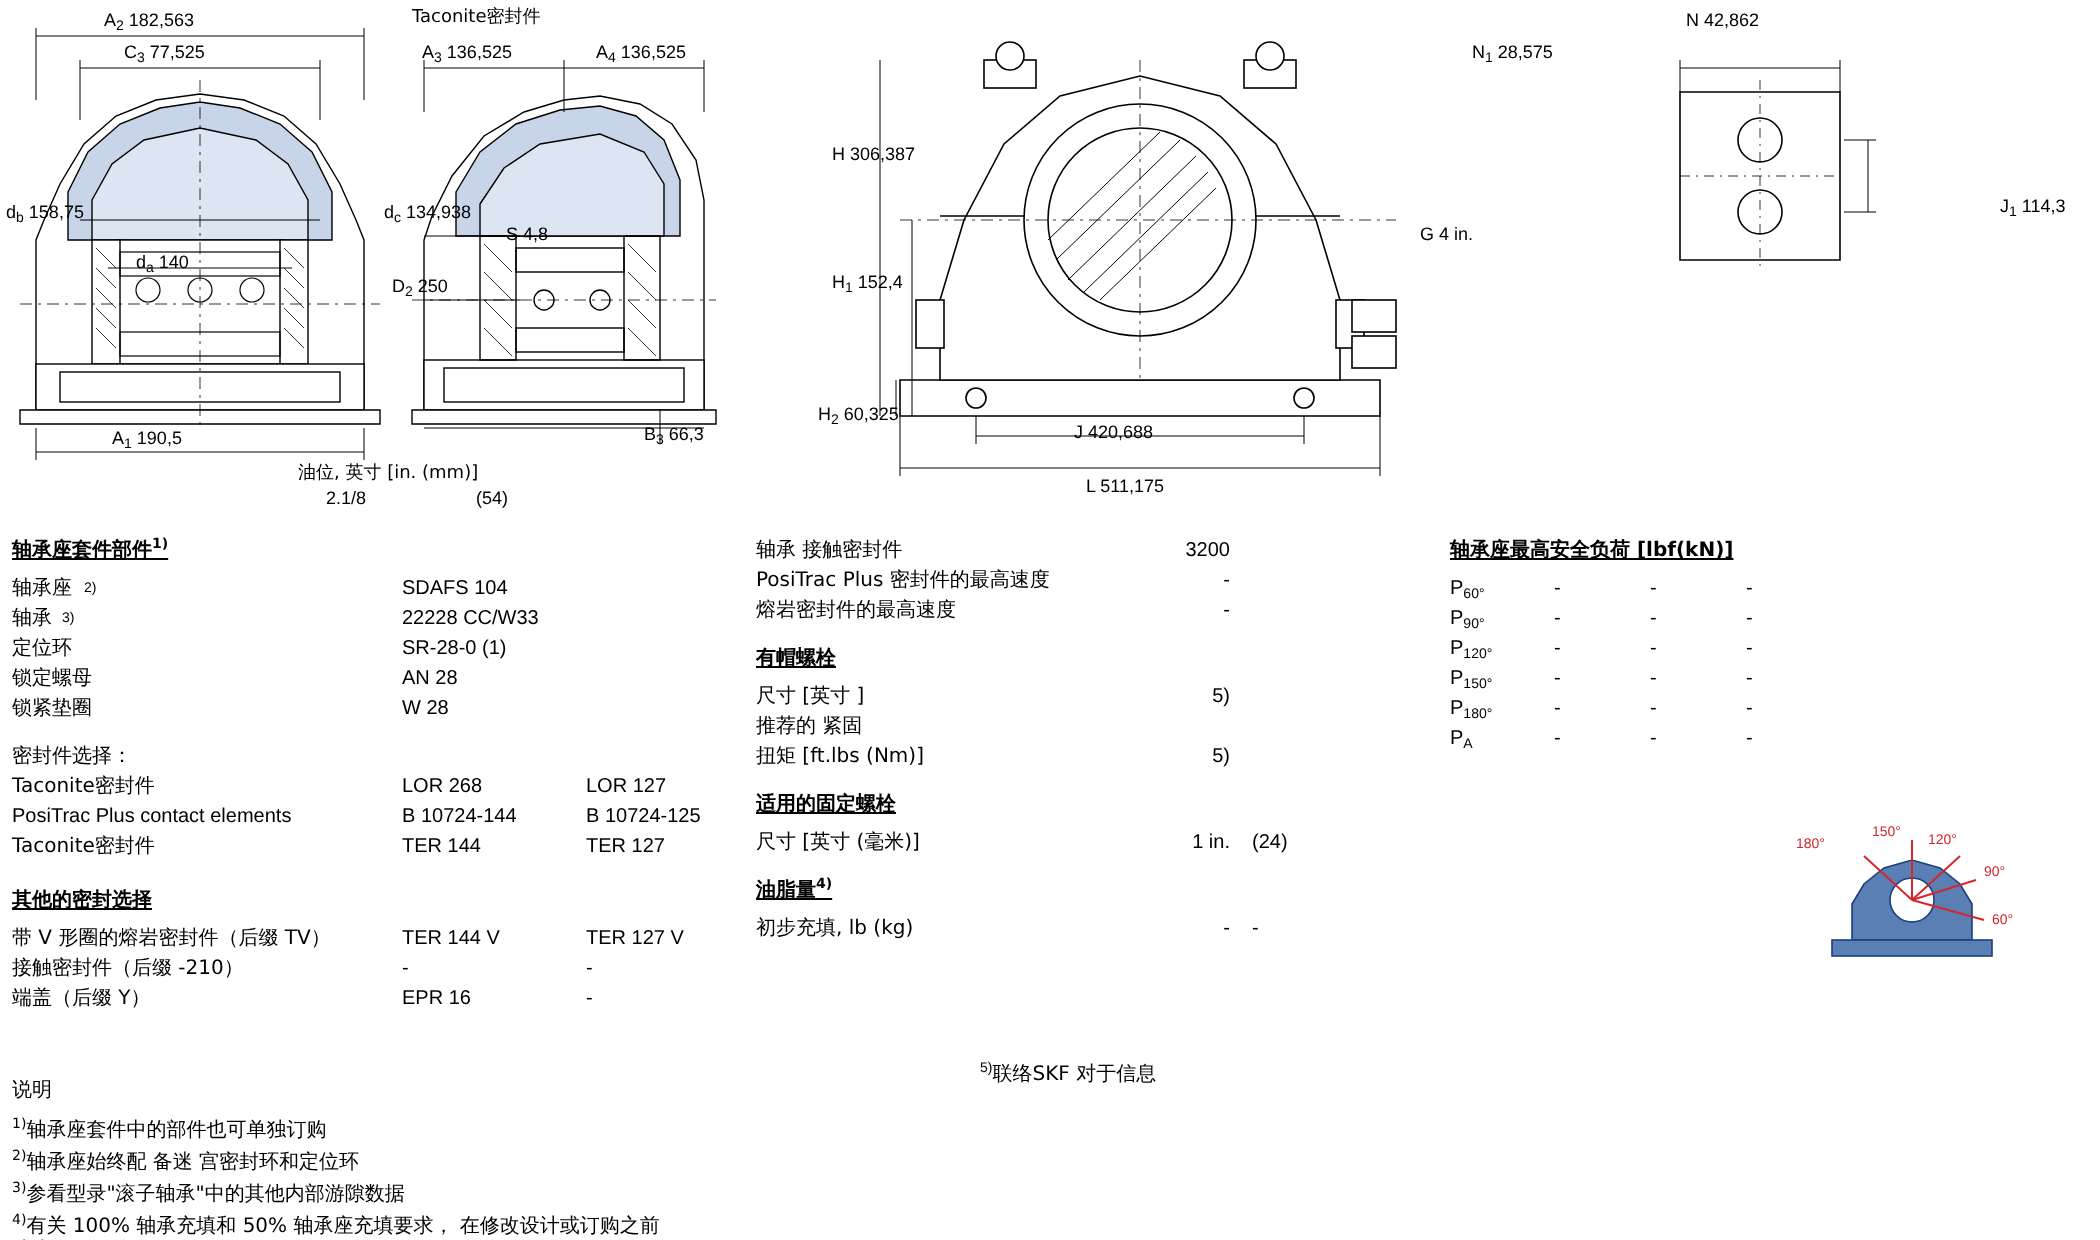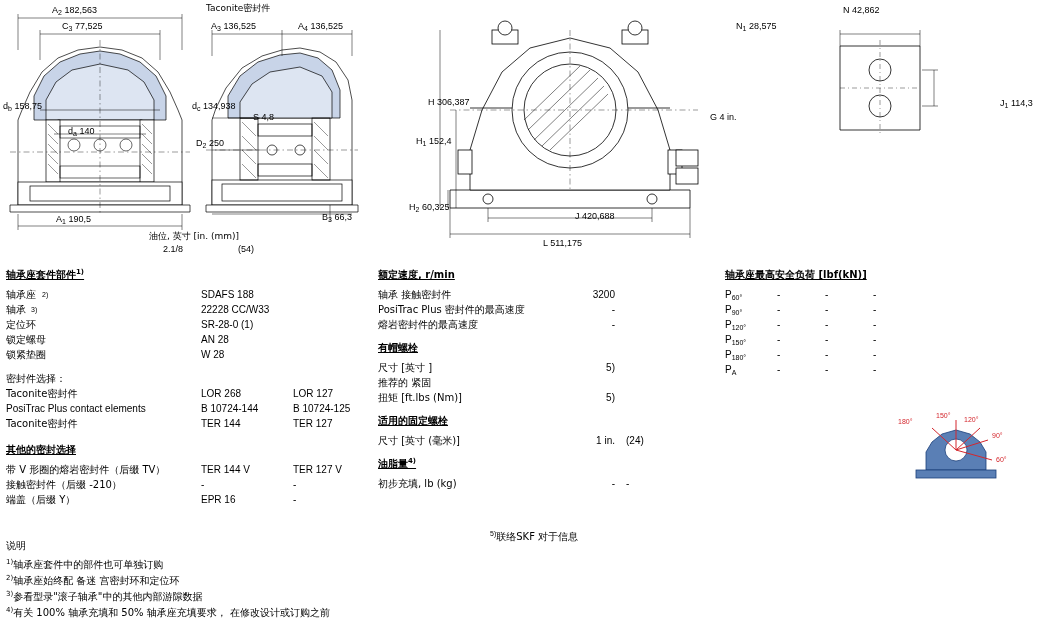--- a/index.html
+++ b/index.html
@@ -245,41 +245,41 @@
     <div class="dimtxt" style="left:211px;top:21px;">A<span class="sub">3</span> 136,525</div>
     <div class="dimtxt" style="left:298px;top:21px;">A<span class="sub">4</span> 136,525</div>
     <div class="dimtxt" style="left:253px;top:112px;">S 4,8</div>
     <div class="dimtxt" style="left:192px;top:101px;">d<span class="sub">c</span> 134,938</div>
     <div class="dimtxt" style="left:196px;top:138px;">D<span class="sub">2</span> 250</div>
     <div class="dimtxt" style="left:322px;top:212px;">B<span class="sub">3</span> 66,3</div>
     <div class="dimtxt cjk" style="left:149px;top:230px;">油位, 英寸 [in. (mm)]</div>
     <div class="dimtxt" style="left:163px;top:244px;">2.1/8</div>
     <div class="dimtxt" style="left:238px;top:244px;">(54)</div>
 
-    <div class="dimtxt" style="left:428px;top:72px;margin-top:25px;">H 306,387</div>
+    <div class="dimtxt" style="left:416px;top:72px;">H 306,387</div>
     <div class="dimtxt" style="left:416px;top:136px;">H<span class="sub">1</span> 152,4</div>
     <div class="dimtxt" style="left:409px;top:202px;">H<span class="sub">2</span> 60,325</div>
-    <div class="dimtxt" style="left:575px;top:211px;">J 420,688</div>
+    <div class="dimtxt" style="left:537px;top:211px;">J 420,688</div>
     <div class="dimtxt" style="left:543px;top:238px;">L 511,175</div>
     <div class="dimtxt" style="left:710px;top:112px;">G 4 in.</div>
 
     <div class="dimtxt" style="left:736px;top:21px;">N<span class="sub">1</span> 28,575</div>
     <div class="dimtxt" style="left:843px;top:5px;">N 42,862</div>
     <div class="dimtxt" style="left:1000px;top:98px;">J<span class="sub">1</span> 114,3</div>
   </div>
 
   <div class="tables">
 
     <div class="col colA">
       <div class="hd cjk"><span>轴承座套件部件</span><span class="sup">1)</span></div>
 
       <div class="row">
         <span class="lbl cjk">轴承座</span>
           <span class="sup" style="position:absolute;left:36px;">2)</span>
-        <span class="v1">SDAFS 188</span>
+        <span class="v1">SDAFS 104</span>
       </div>
       <div class="row">
         <span class="lbl cjk">轴承</span>
           <span class="sup" style="position:absolute;left:25px;">3)</span>
         <span class="v1">22228 CC/W33</span>
       </div>
       <div class="row">
         <span class="lbl cjk">定位环</span>
         <span class="v1">SR-28-0 (1)</span>
       </div>
@@ -327,21 +327,20 @@
         <span class="v2">-</span>
       </div>
       <div class="row">
         <span class="lbl cjk">端盖（后缀 Y）</span>
         <span class="v1">EPR 16</span>
         <span class="v2">-</span>
       </div>
     </div>
 
     <div class="col colB">
-      <div class="hd cjk">额定速度, r/min</div>
 
       <div class="rowB">
         <span class="lblB cjk">轴承 接触密封件</span>
         <span class="vB1">3200</span>
       </div>
       <div class="rowB">
         <span class="lblB cjk">PosiTrac Plus 密封件的最高速度</span>
         <span class="vB1">-</span>
       </div>
       <div class="rowB">

